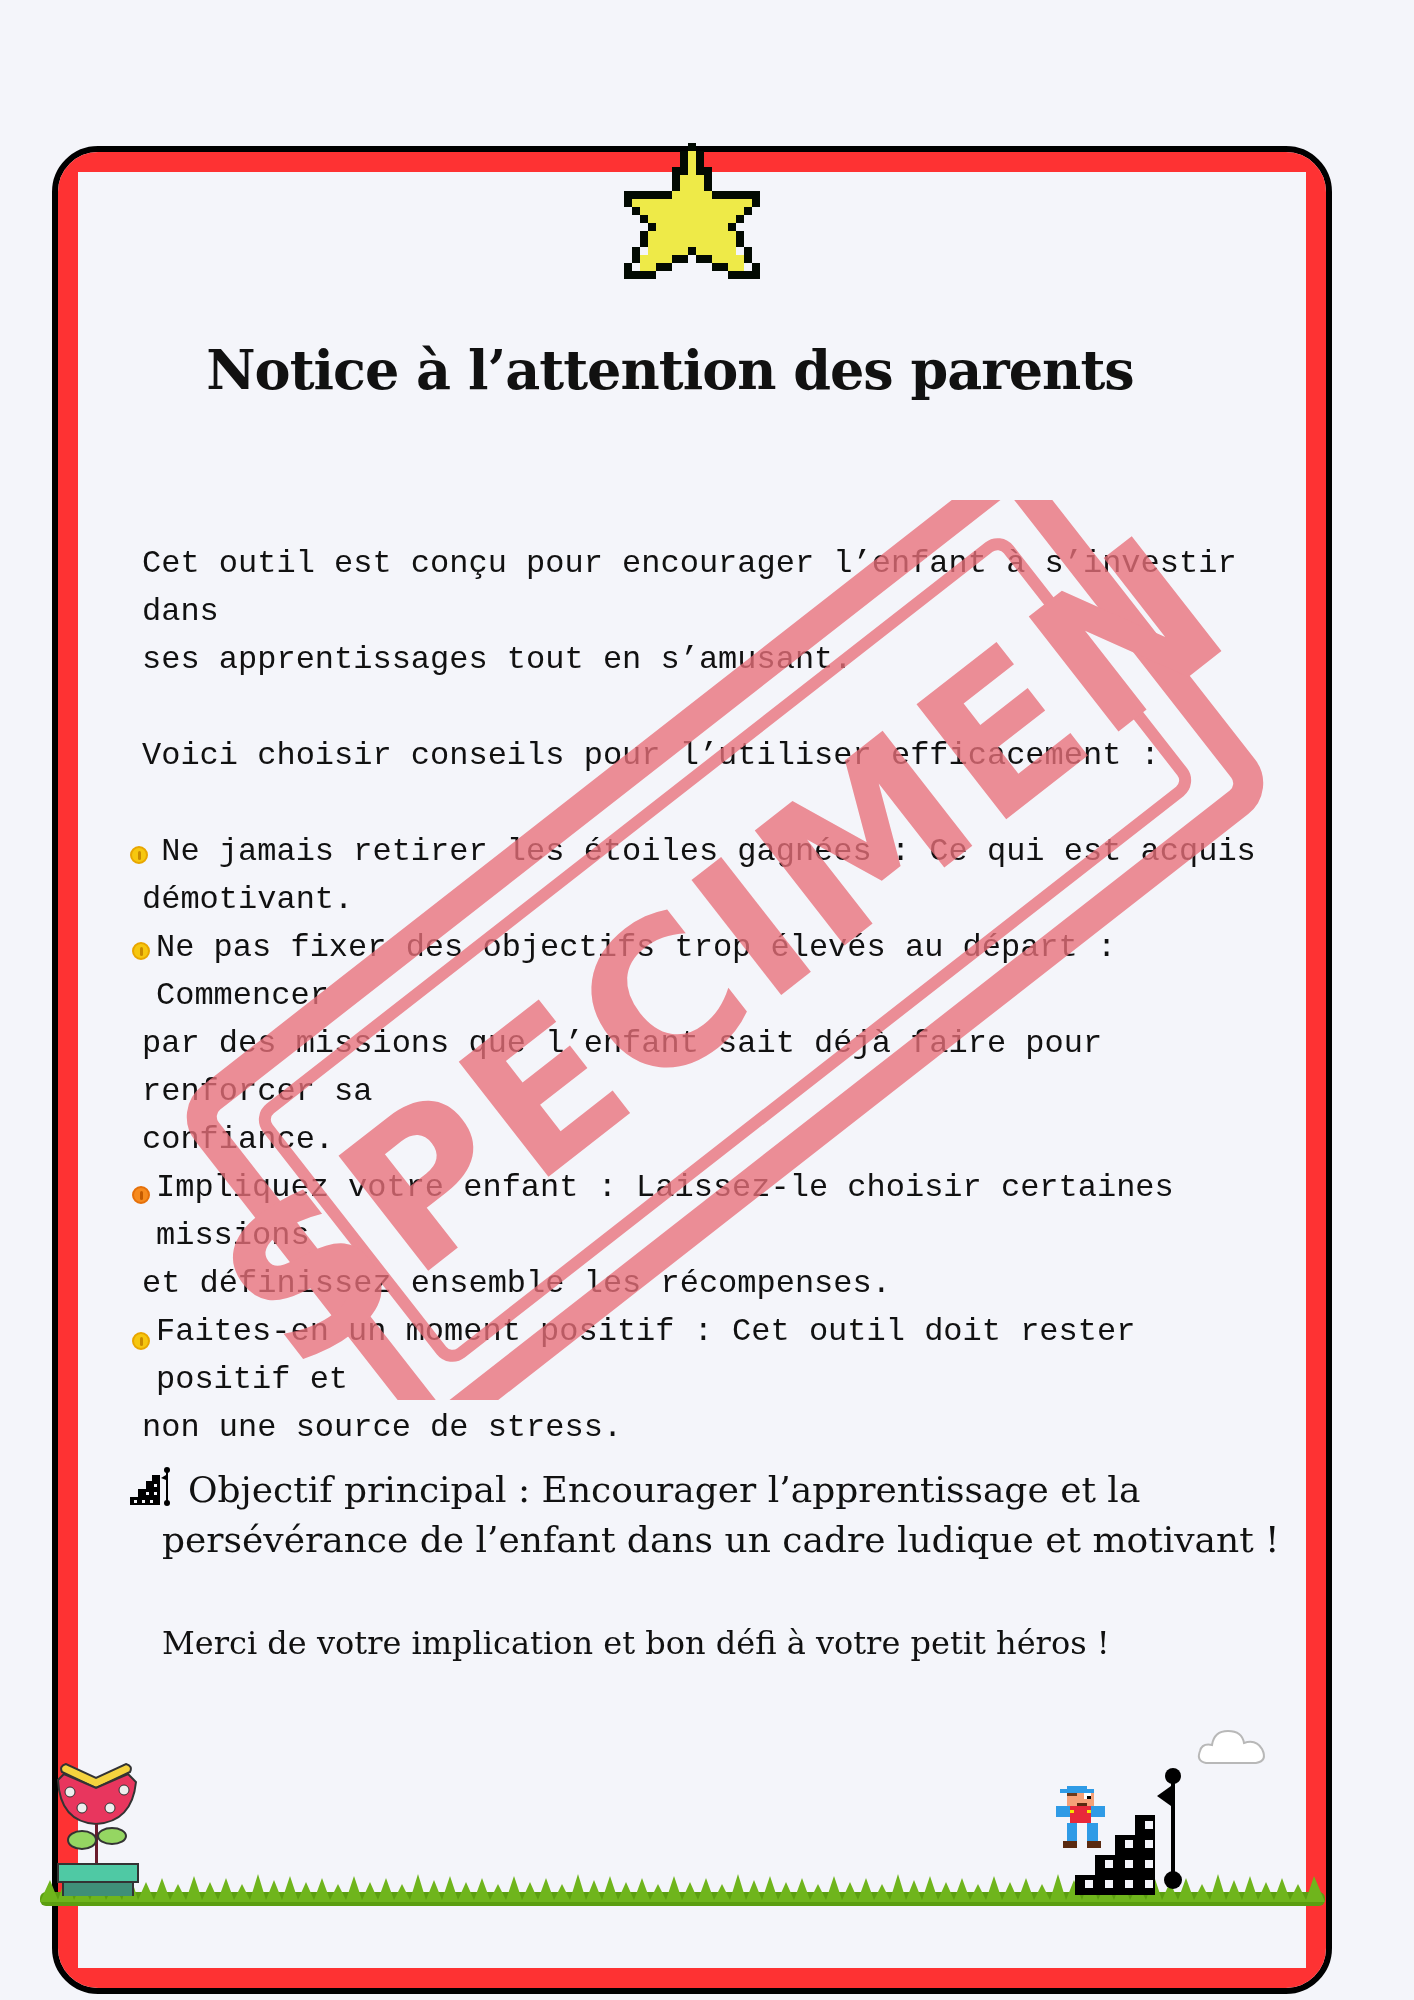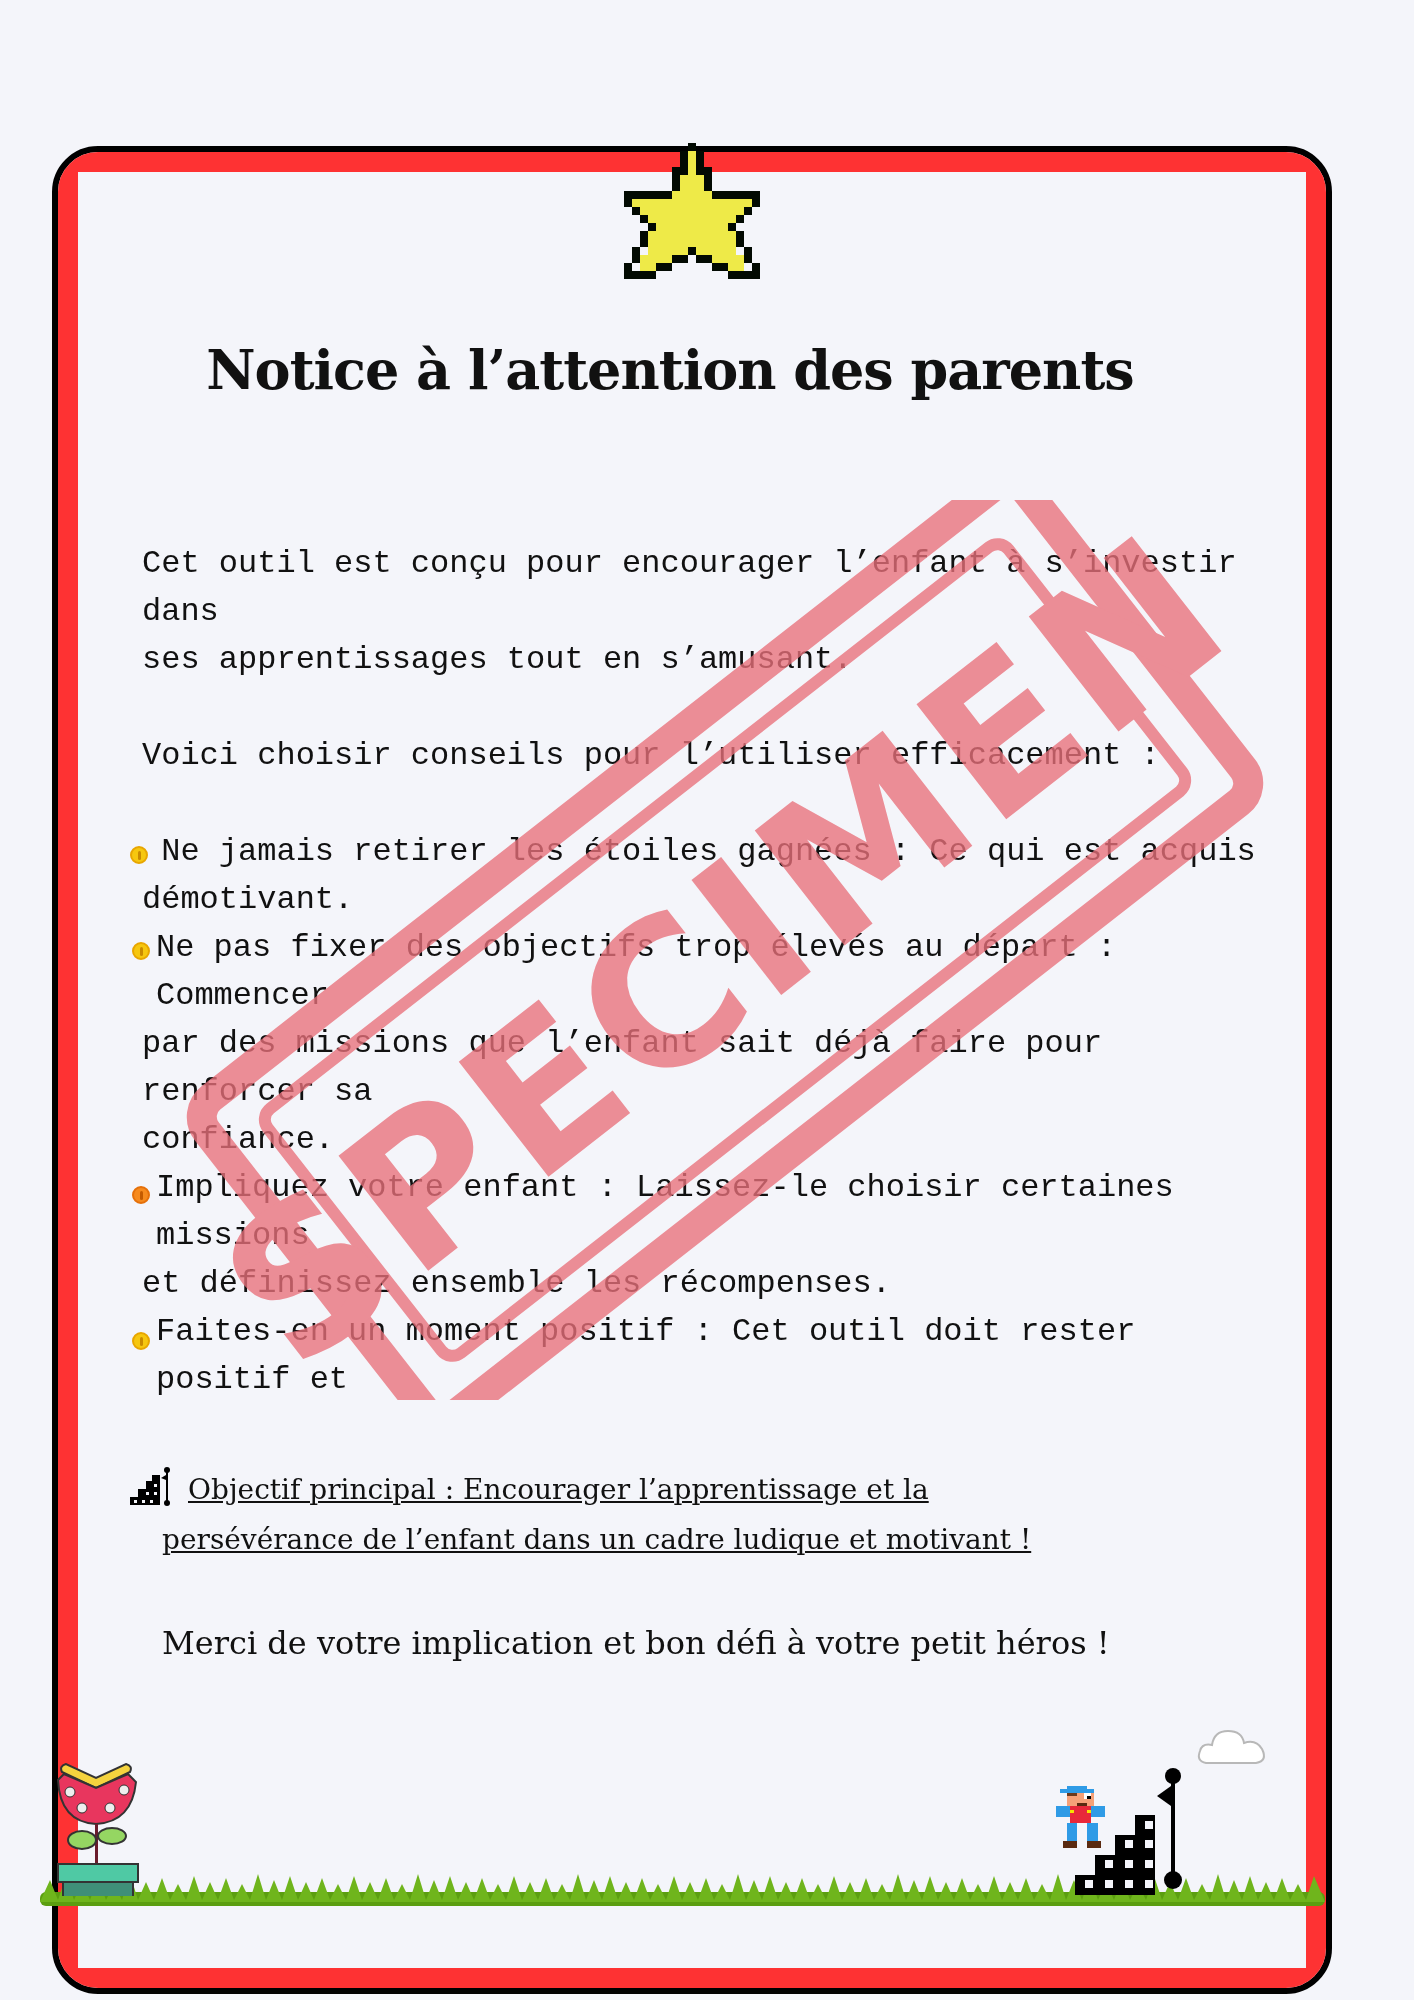--- a/index.html
+++ b/index.html
@@ -16,21 +16,21 @@
        letter-spacing:-1px;}
   .body{position:absolute;left:142px;top:540px;width:1110px;font-size:32px;line-height:48px;font-family:Liberation Mono, monospace;}
   .body p{margin:0;}
   .gap{height:48px;}
   .tip{position:relative;}
   .coin{display:inline-block;width:18px;height:18px;border-radius:50%;background:#f6c70f;
         border:2px solid #e8a600;box-sizing:border-box;position:absolute;left:-12px;top:18px;}
   .coin::after{content:"";position:absolute;left:6px;top:3px;width:3px;height:9px;background:#c98a00;border-radius:2px;}
   .coin.orange{background:#f68a1e;border-color:#e5700a;}
   .coin.orange::after{background:#c35a00;}
-  .goal{position:absolute;left:130px;top:1465px;width:1150px;font-size:28px;line-height:50px;text-decoration:underline;}
+  .goal{position:absolute;left:130px;top:1465px;width:1150px;font-size:36px;line-height:50px;}
   .goal-icon{position:absolute;left:0;top:2px;width:46px;height:40px;}
   .goal p{margin:0;padding-left:32px;}
   .thanks{position:absolute;left:162px;top:1618px;font-size:32px;line-height:50px;}
   .stamp{position:absolute;left:150px;top:500px;width:1150px;height:900px;pointer-events:none;}
   .grass{position:absolute;left:40px;top:1872px;width:1285px;height:36px;}
   .plant{position:absolute;left:56px;top:1752px;width:90px;height:144px;}
   .mario{position:absolute;left:1053px;top:1785px;width:55px;height:70px;}
   .stairs{position:absolute;left:1075px;top:1815px;width:80px;height:80px;}
   .flag{position:absolute;left:1153px;top:1768px;width:30px;height:122px;}
   .cloud{position:absolute;left:1196px;top:1725px;width:72px;height:44px;}
@@ -97,20 +97,21 @@
     <p>confiance.</p>
   </div>
   <div class="tip">
     <span class="coin orange" style="left:-10px;top:22px"></span>
     <p style="padding-left:16px;margin-left:-2px">Impliquez votre enfant : Laissez-le choisir certaines missions</p>
     <p>et définissez ensemble les récompenses.</p>
   </div>
   <div class="tip">
     <span class="coin" style="left:-10px;top:24px"></span>
     <p style="padding-left:16px;margin-left:-2px">Faites-en un moment positif : Cet outil doit rester positif et</p>
+    <p>non une source de stress.</p>
   </div>
 </div>
 
 <div class="goal">
   <svg class="goal-icon" viewBox="0 0 46 40">
     <g fill="#000">
       <rect x="0" y="30" width="30" height="8"></rect>
         <rect x="8" y="22" width="22" height="8"></rect>
       <rect x="16" y="14" width="14" height="8"></rect>
         <rect x="22" y="8" width="8" height="6"></rect>

